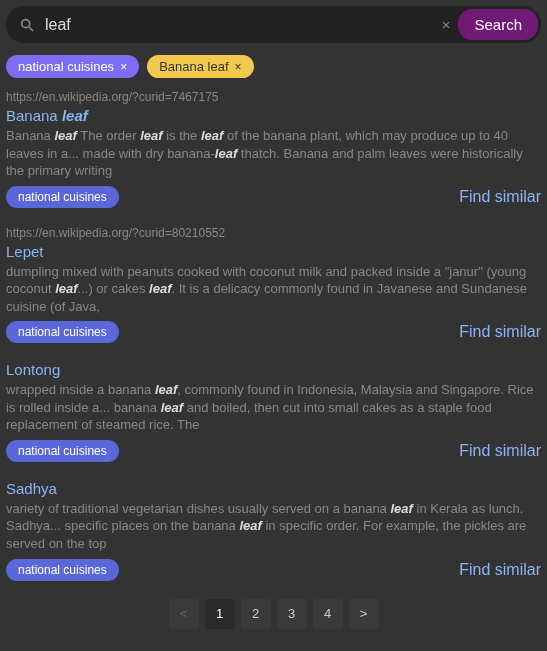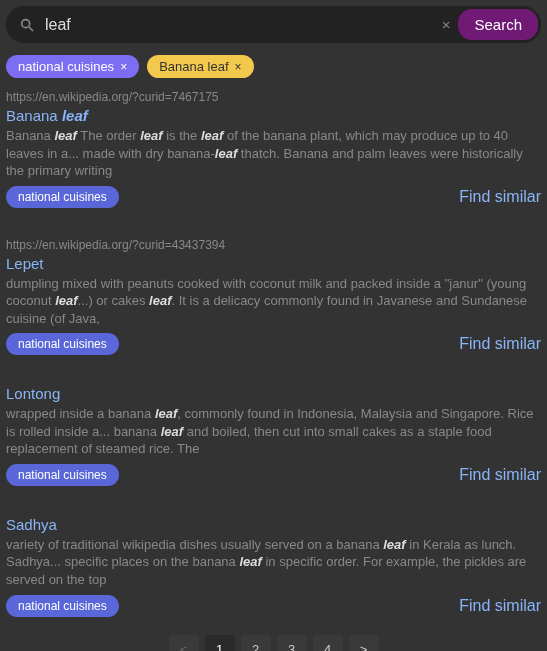--- a/index.html
+++ b/index.html
@@ -56,21 +56,21 @@
       display: inline-flex;
       align-items: center;
       border-radius: 14px;
       padding: 4px 12px;
       font-size: 13px;
       cursor: pointer;
     }
     .chip-purple { background: #7c6df2; color: #ffffff; }
     .chip-yellow { background: #f2c94c; color: #333333; }
     .chip-x { margin-left: 6px; font-size: 12px; }
-    .results { display: flex; flex-direction: column; gap: 18px; }
+    .results { display: flex; flex-direction: column; gap: 6px; }
     .result { padding: 4px 0 8px 0; }
     .result-url {
       color: #888888;
       font-size: 12px;
       margin-bottom: 3px;
     }
     .result-title {
       color: #8ab4f8;
       font-size: 15px;
       margin-bottom: 3px;
@@ -148,39 +148,39 @@
     <div class="result">
       <div class="result-url">https://en.wikipedia.org/?curid=7467175</div>
       <div class="result-title"><span>Banana </span><span class="hl">leaf</span></div>
       <div class="result-snippet"><span>Banana </span><span class="hl">leaf</span><span> The order </span><span class="hl">leaf</span><span> is the </span><span class="hl">leaf</span><span> of the banana plant, which may produce up to 40 leaves in a... made with dry banana-</span><span class="hl">leaf</span><span> thatch. Banana and palm leaves were historically the primary writing</span></div>
       <div class="result-footer">
         <span class="tag">national cuisines</span>
         <span class="find-similar">Find similar</span>
       </div>
     </div>
     <div class="result">
-      <div class="result-url">https://en.wikipedia.org/?curid=43437394</div>
+      <div class="result-url">https://en.wikipedia.org/?curid=80210552</div>
       <div class="result-title"><span>Lepet</span></div>
       <div class="result-snippet"><span>dumpling mixed with peanuts cooked with coconut milk and packed inside a "janur" (young coconut </span><span class="hl">leaf</span><span>...) or cakes </span><span class="hl">leaf</span><span>. It is a delicacy commonly found in Javanese and Sundanese cuisine (of Java,</span></div>
       <div class="result-footer">
         <span class="tag">national cuisines</span>
         <span class="find-similar">Find similar</span>
       </div>
     </div>
     <div class="result">
       <div class="result-title"><span>Lontong</span></div>
       <div class="result-snippet"><span>wrapped inside a banana </span><span class="hl">leaf</span><span>, commonly found in Indonesia, Malaysia and Singapore. Rice is rolled inside a... banana </span><span class="hl">leaf</span><span> and boiled, then cut into small cakes as a staple food replacement of steamed rice. The</span></div>
       <div class="result-footer">
         <span class="tag">national cuisines</span>
         <span class="find-similar">Find similar</span>
       </div>
     </div>
     <div class="result">
       <div class="result-title"><span>Sadhya</span></div>
-      <div class="result-snippet"><span>variety of traditional wikipedia dishes usually served on a banana </span><span class="hl">leaf</span><span> in Kerala as lunch. Sadhya... specific places on the banana </span><span class="hl">leaf</span><span> in specific order. For example, the pickles are served on the top</span></div>
+      <div class="result-snippet"><span>variety of traditional vegetarian dishes usually served on a banana </span><span class="hl">leaf</span><span> in Kerala as lunch. Sadhya... specific places on the banana </span><span class="hl">leaf</span><span> in specific order. For example, the pickles are served on the top</span></div>
       <div class="result-footer">
         <span class="tag">national cuisines</span>
         <span class="find-similar">Find similar</span>
       </div>
     </div>
   </div>
 
 <div class="pagination" id="pagination">
     <span class="page-btn disabled">&lt;</span>
     <span class="page-btn current">1</span>

